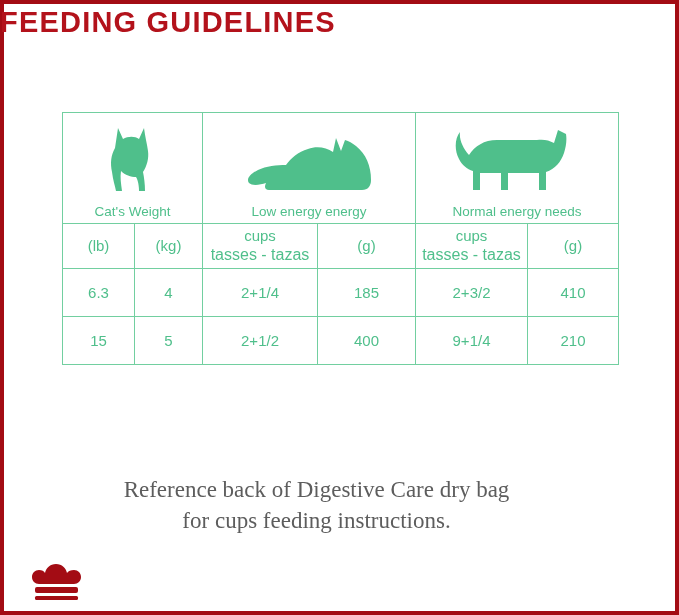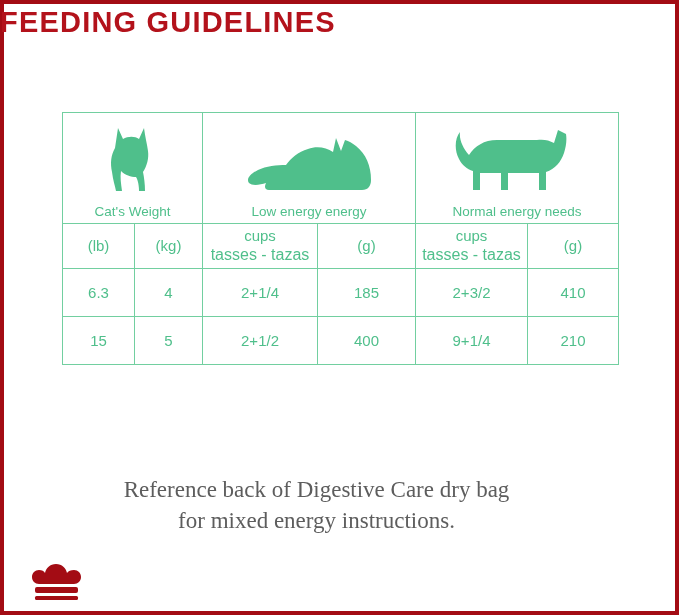--- a/index.html
+++ b/index.html
@@ -203,21 +203,21 @@
         <td class="data-cell">2+1/2</td>
         <td class="data-cell">400</td>
         <td class="data-cell">9+1/4</td>
         <td class="data-cell">210</td>
       </tr>
     </tbody>
   </table>
 
   <div class="footnote">
     <div>Reference back of Digestive Care dry bag</div>
-    <div>for mixed energy instructions.</div>
+    <div>for cups feeding instructions.</div>
   </div>
 
   <div class="logo">
     <svg width="70" height="46" viewBox="0 0 70 46" aria-hidden="true">
       <path fill="#a30c14" d="M6 18 C6 14 9 11 13 11 C16 11 18 12 19 14 C20 9 24 5 30 5 C36 5 40 9 41 14 C42 12 45 11 48 11 C52 11 55 14 55 18 C55 22 52 25 48 25 L13 25 C9 25 6 22 6 18 Z"></path>
       <rect fill="#a30c14" x="9" y="28" width="43" height="6" rx="2"></rect>
       <rect fill="#a30c14" x="9" y="37" width="43" height="4" rx="1.5"></rect>
     </svg>
   </div>
 

